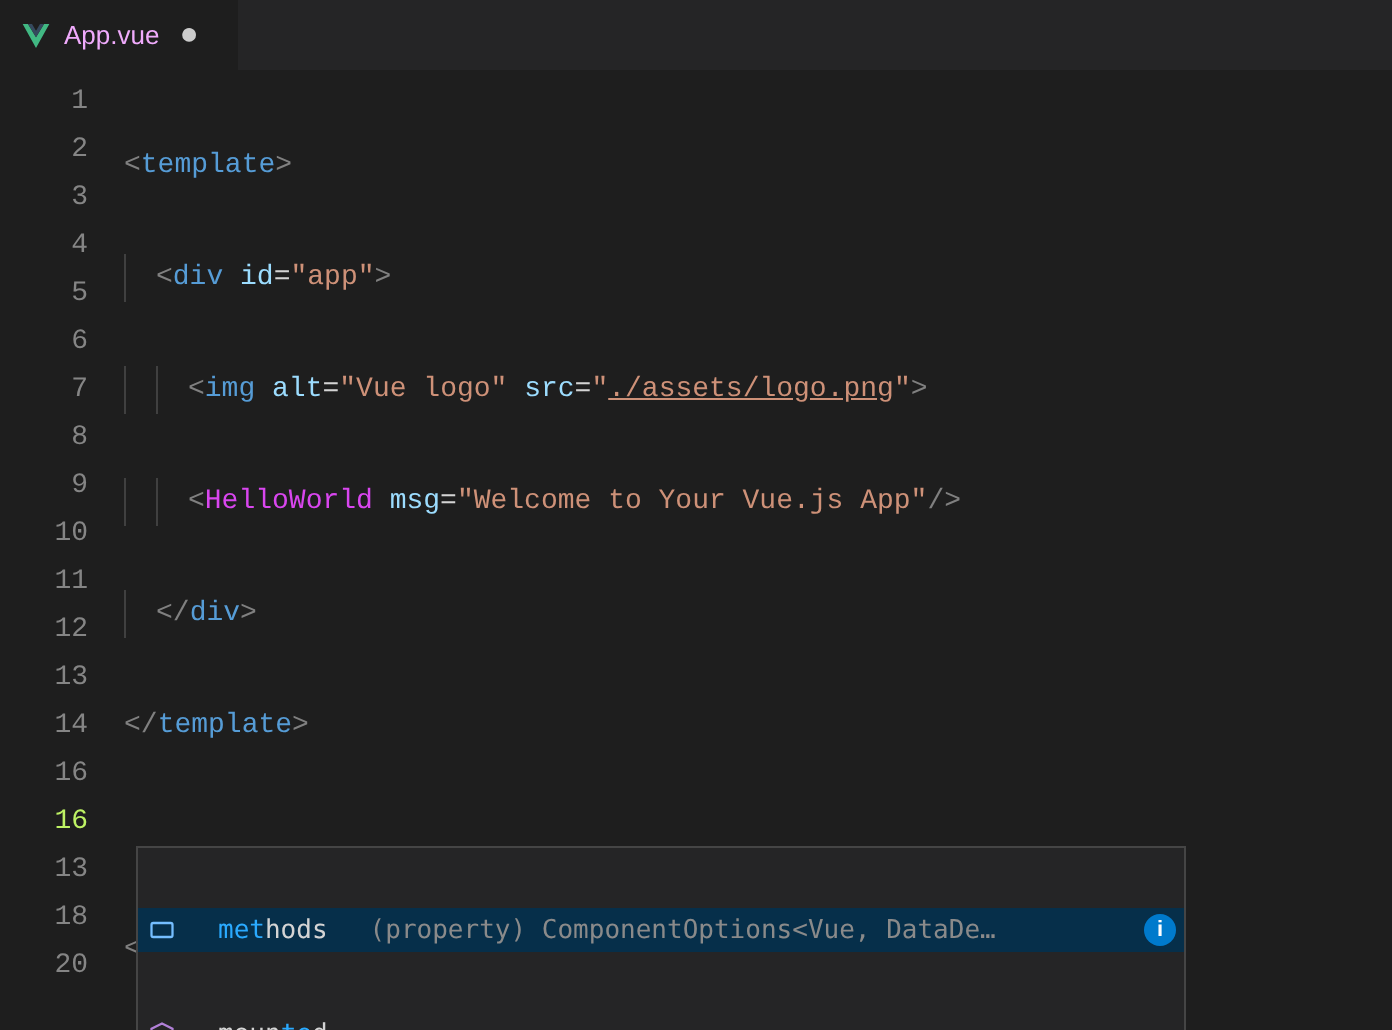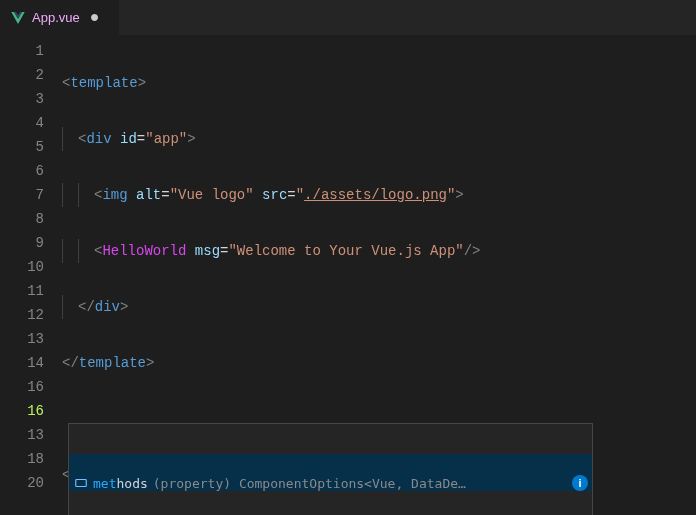--- a/index.html
+++ b/index.html
@@ -75,24 +75,24 @@
   .autocomplete {
     position: absolute;
     background: #252526;
     border: 1px solid #454545;
     font-family: Consolas, monospace;
     font-size: 13px;
     z-index: 10;
   }
   .autocomplete .row {
     display: flex;
-    align-items: flex-end;
-    height: 37px;
+    align-items: center;
+    height: 22px;
     padding: 0 4px;
-    gap: 4px;
+    gap: 20px;
   }
   .autocomplete .row.selected { background: #062f4a; }
   .ac-icon { width: 16px; height: 16px; display: flex; align-items: center; justify-content: center; }
   .ac-label { color: #d4d4d4; }
   .ac-label .hl { color: #2aaaff; }
   .ac-detail { color: #8a8a8a; margin-left: 1px; overflow: hidden; text-overflow: ellipsis; white-space: nowrap; flex: 1;}
   .ac-info {
     width: 16px; height: 16px; border-radius: 50%;
     background: #007acc; color: #fff;
     font-family: 'Segoe UI', sans-serif; font-size: 11px; font-weight: bold;

